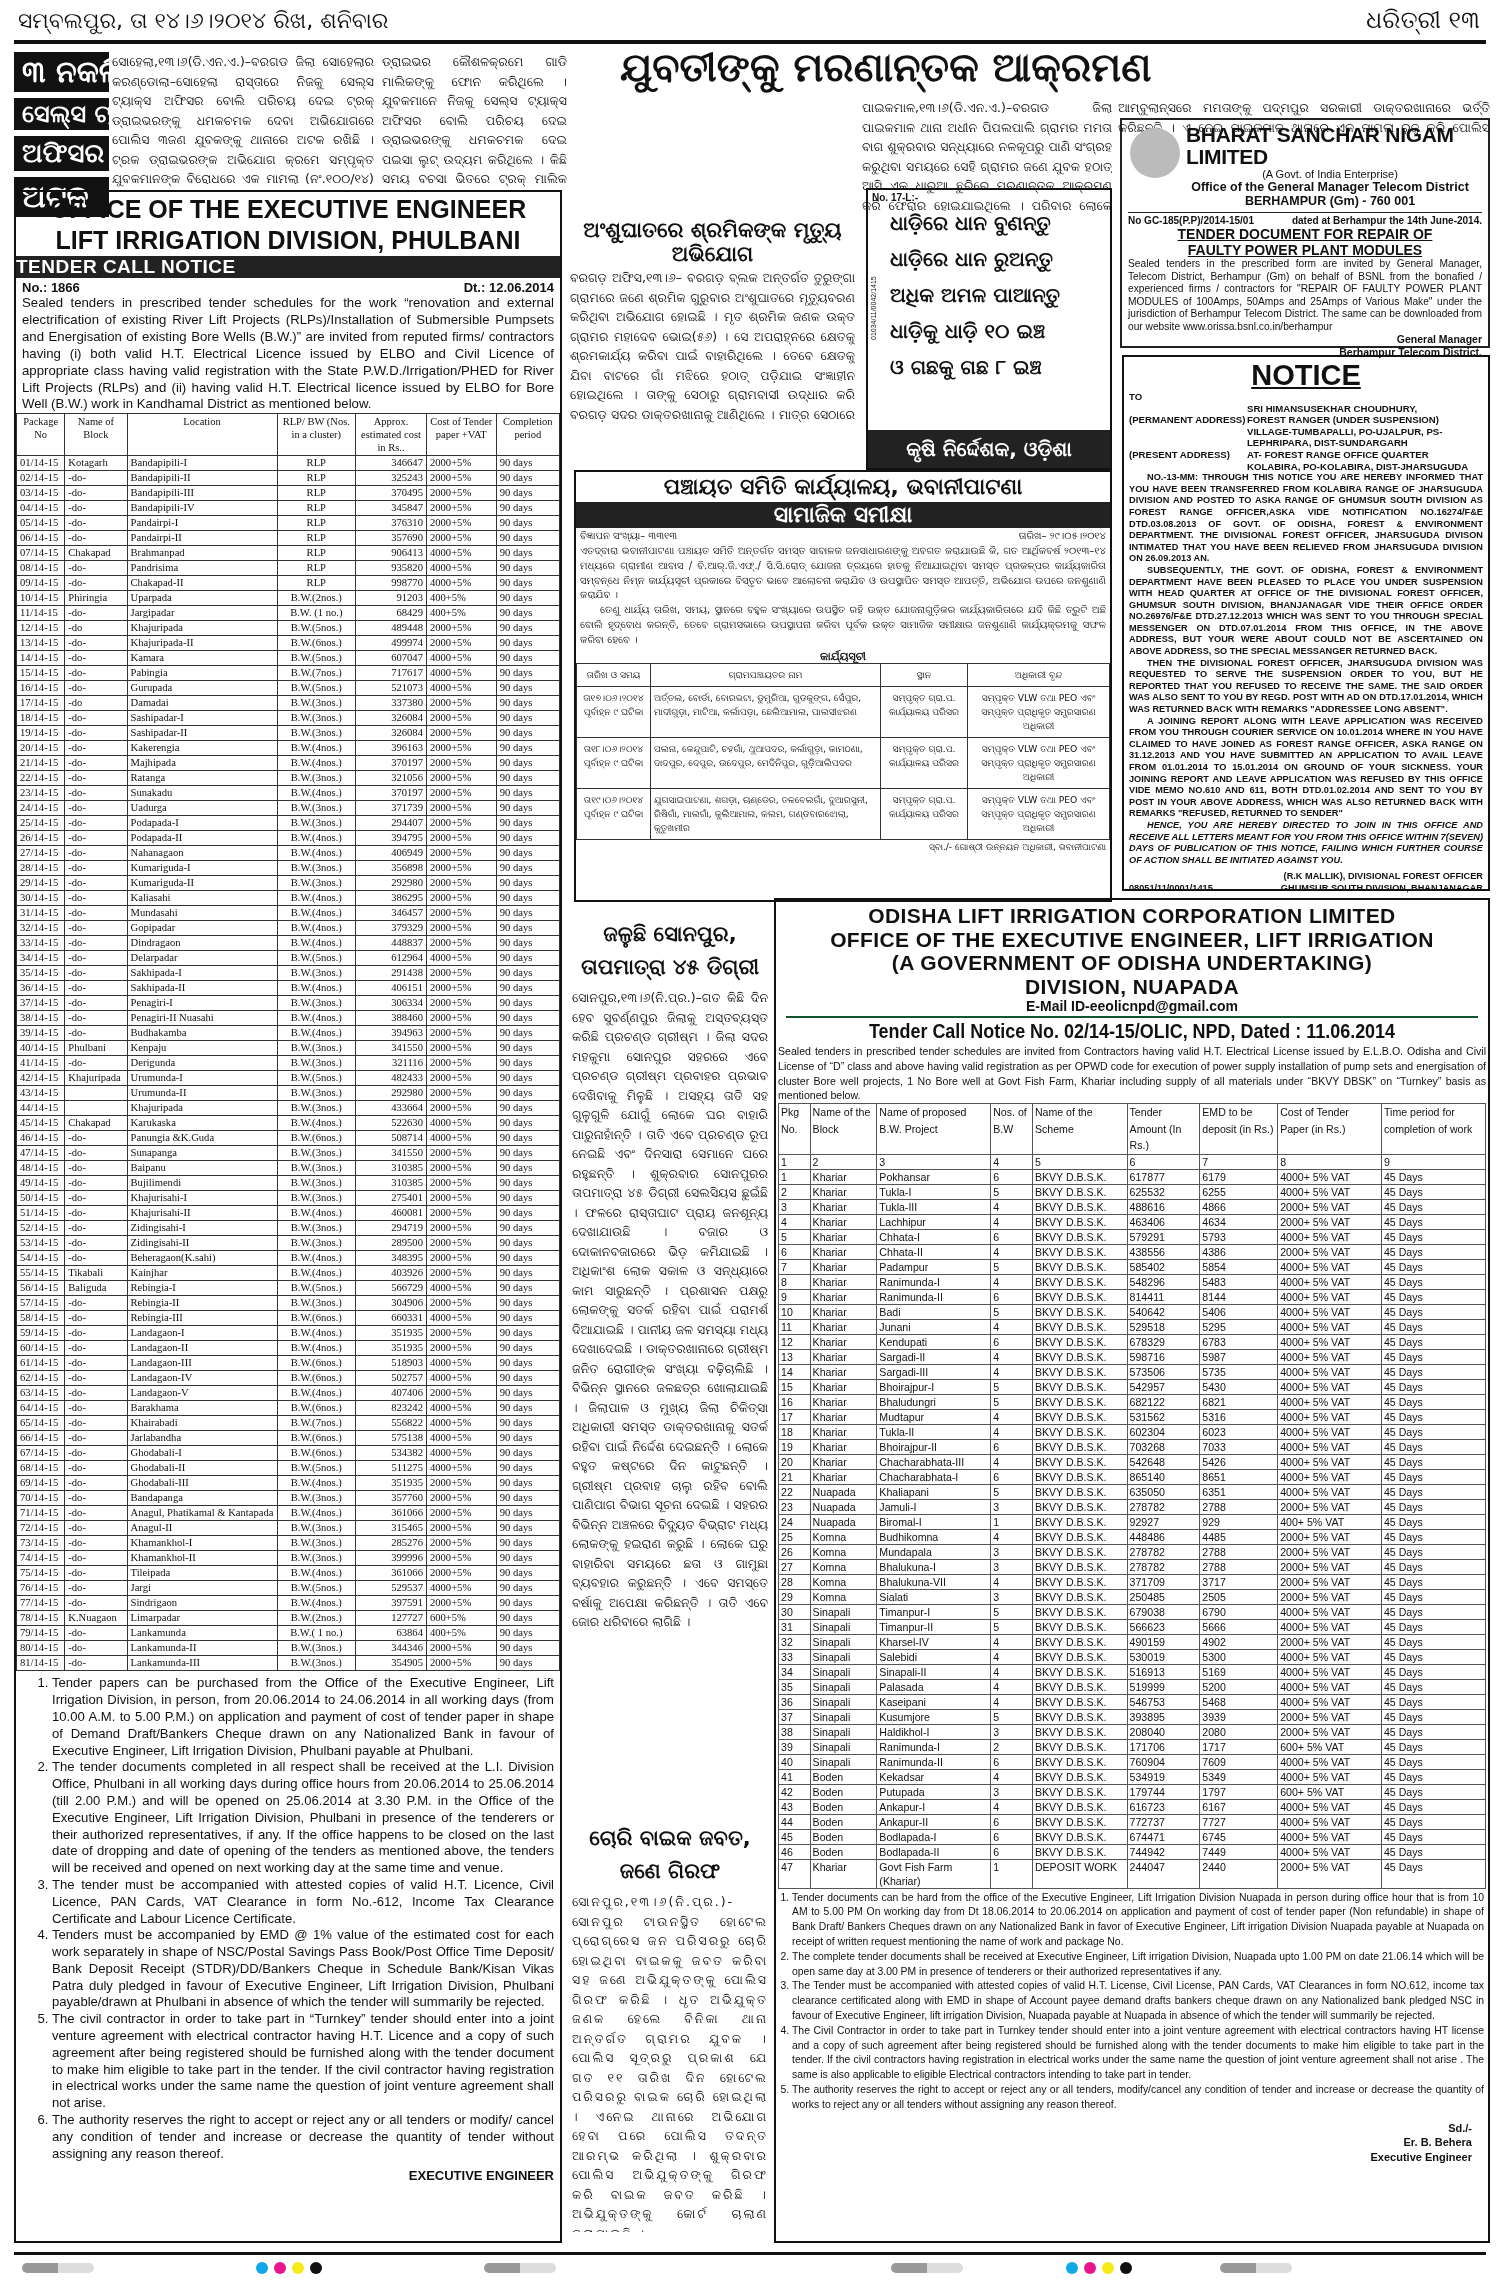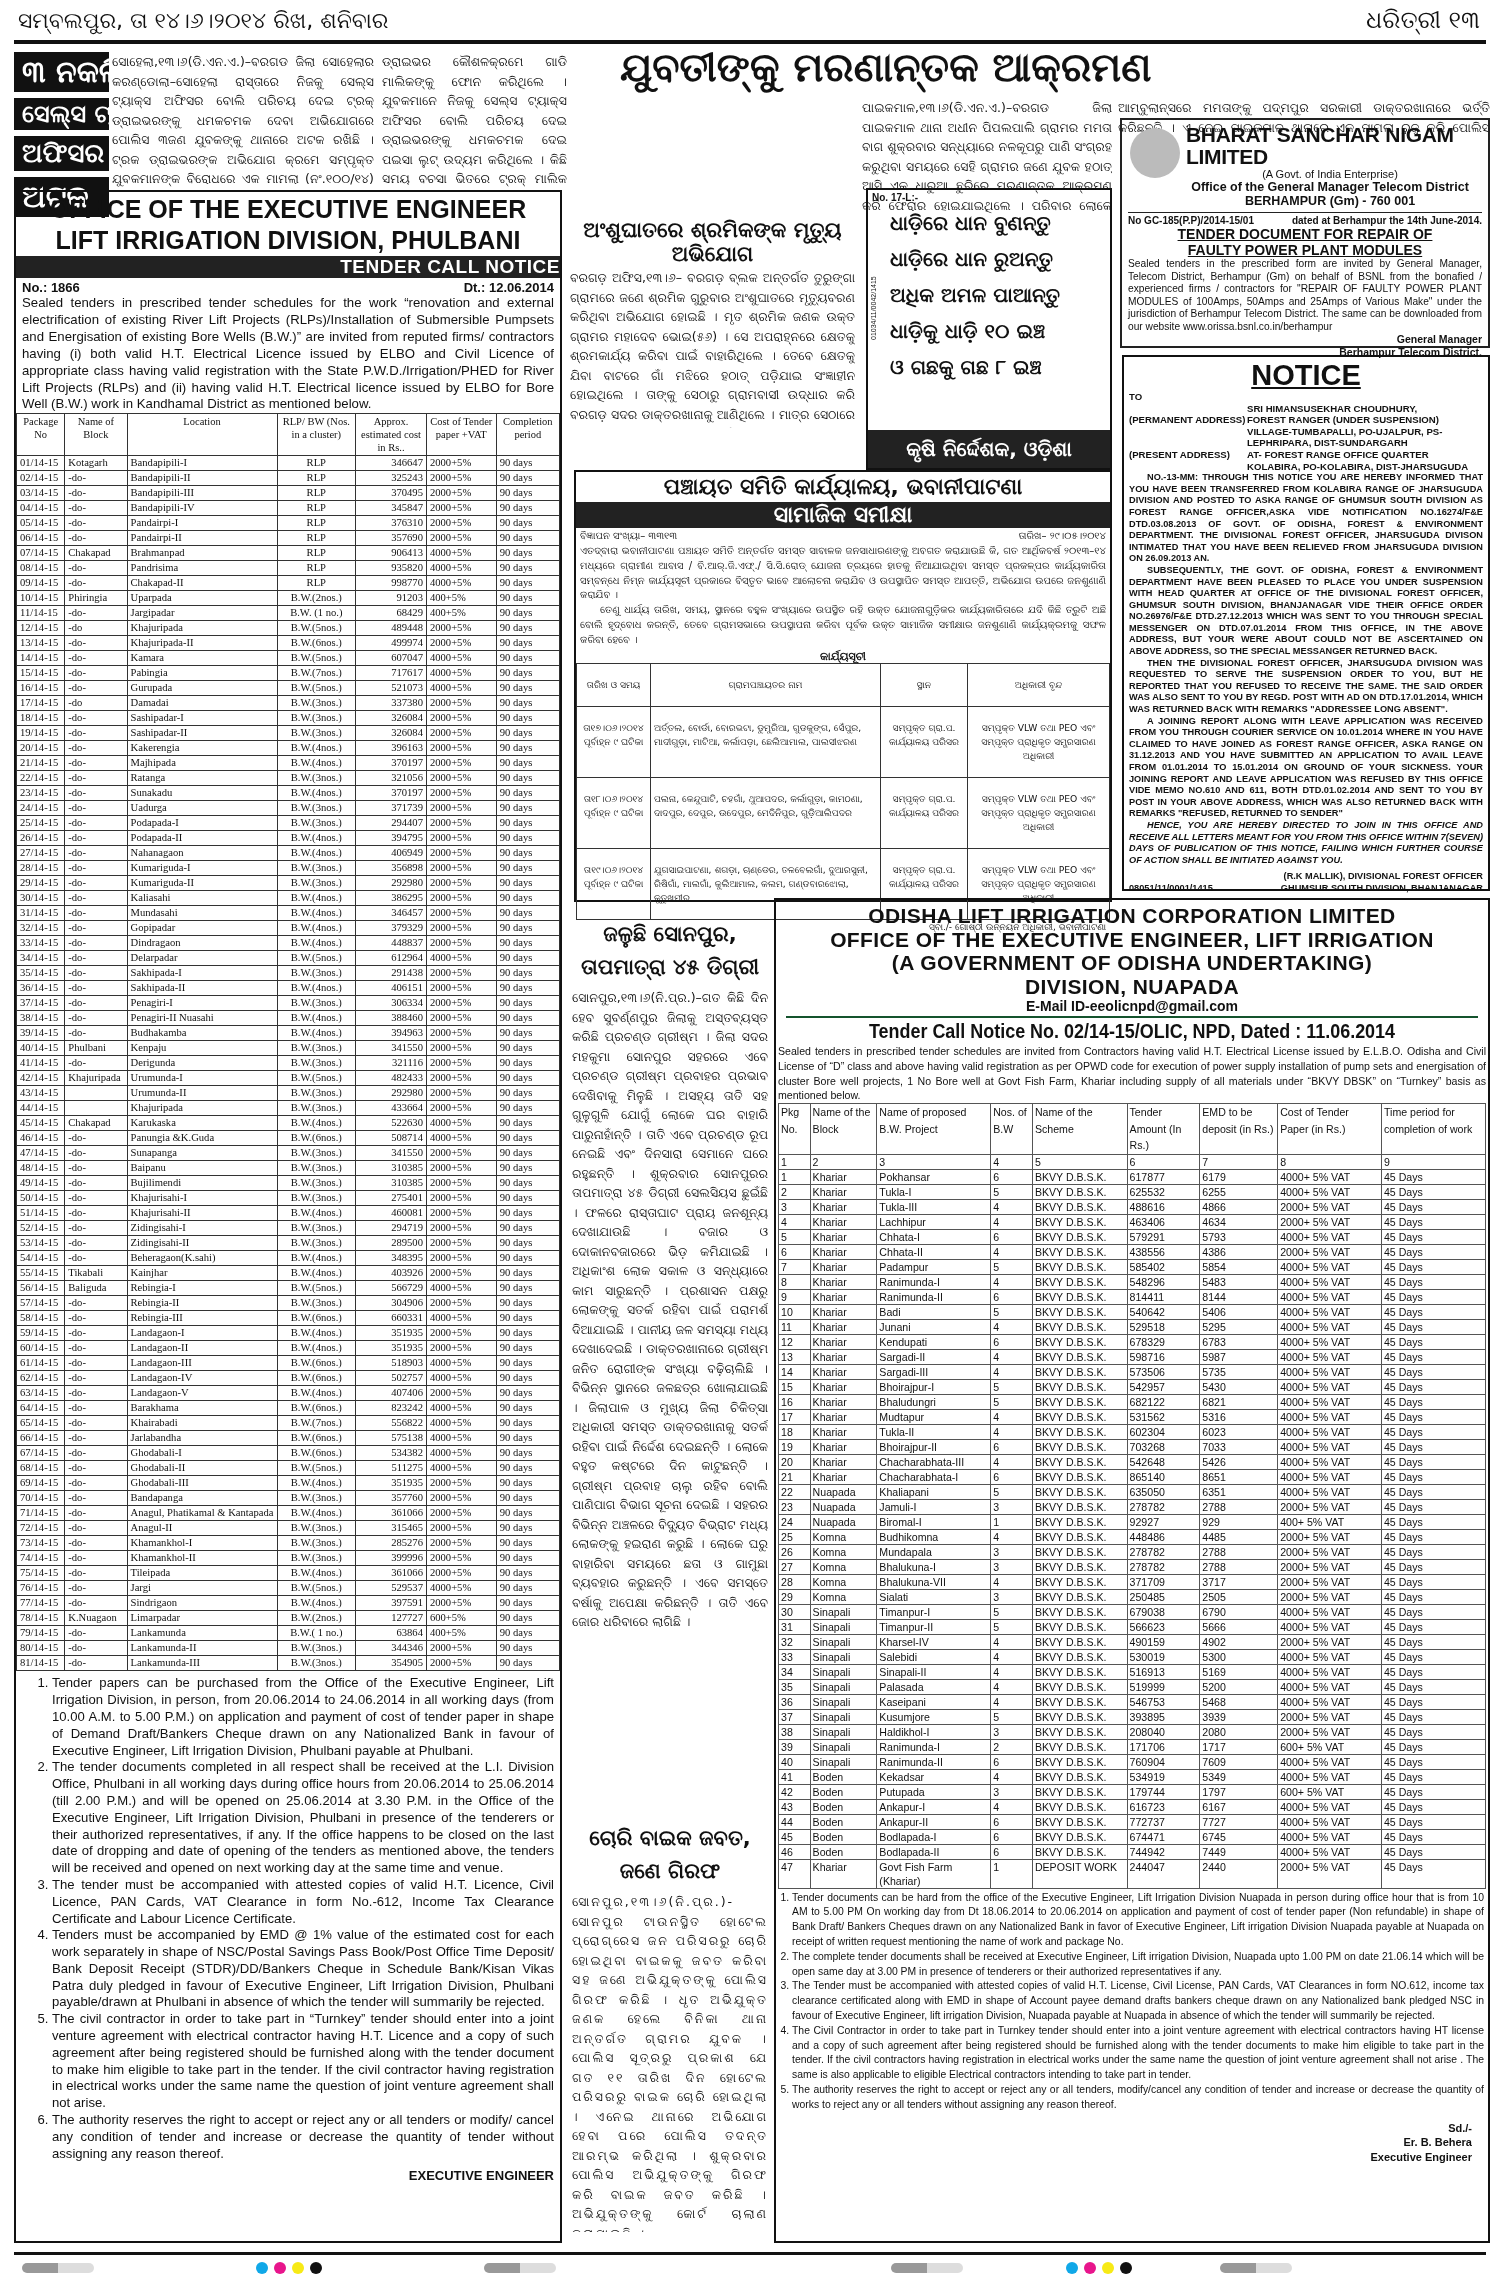--- a/index.html
+++ b/index.html
@@ -20,21 +20,21 @@
 .bsnl .name{font-family:"Liberation Sans",sans-serif;font-weight:bold;font-size:21px;letter-spacing:-.3px;margin-left:58px;line-height:22px}
 .bsnl .sub{text-align:center;font-size:11px;margin-left:50px}
 .bsnl .office{text-align:center;font-size:12.5px;font-weight:bold;margin-left:50px}
 .bsnl .logo{position:absolute;left:8px;top:8px;width:50px;height:50px;border-radius:50%;background:#bbb}
 .bsnl .row{display:flex;justify-content:space-between;font-size:10px;font-weight:bold;border-top:1px solid #222;margin-top:4px;padding-top:2px}
 .bsnl .title{text-align:center;font-size:14px;font-weight:bold;text-decoration:underline;line-height:16px}
 .bsnl p{font-size:10.2px;line-height:12.5px;text-align:justify}
 .bsnl .sign{text-align:right;font-size:10.5px;font-weight:bold;line-height:13px}
 .phul{left:14px;top:190px;width:548px;height:2053px;border:2px solid #111}
 .phul .t1{text-align:center;font-size:25px;font-weight:bold;line-height:27px;margin-top:4px}
-.phul .bar{background:#222;color:#fff;text-align:right;font-size:19px;font-weight:bold;letter-spacing:.5px;line-height:22px;margin-top:2px}
+.phul .bar{background:#222;color:#fff;text-align:left;font-size:19px;font-weight:bold;letter-spacing:.5px;line-height:22px;margin-top:2px}
 .phul .nodt{display:flex;justify-content:space-between;font-size:13px;font-weight:bold;padding:2px 6px 0}
 .phul .intro{font-size:13.2px;line-height:16.9px;text-align:justify;padding:0 6px}
 table.pt{border-collapse:collapse;width:100%;font-family:"Liberation Serif",serif;font-size:10.6px}
 table.pt th{font-weight:normal;border:1px solid #333;vertical-align:top;font-size:10.5px;line-height:13px;padding:1px 2px;text-align:center}
 table.pt td{border:1px solid #333;padding:0 3px;line-height:14px;height:15px;white-space:nowrap}
 table.pt td.num{text-align:right}
 table.pt td.c{text-align:center}
 .phul ol{font-size:13.1px;line-height:16.8px;text-align:justify;padding:4px 6px 0 36px}
 .phul .sigph{text-align:right;font-size:13px;font-weight:bold;padding:6px 6px 0}
 .odiahead{font-family:"DejaVu Sans",sans-serif;font-weight:bold;font-size:24px;text-align:center}
@@ -45,21 +45,21 @@
 .agri .ln{font-family:"DejaVu Sans",sans-serif;font-size:20px;font-weight:bold;padding-left:22px;line-height:36px;white-space:nowrap}
 .agri .foot{position:absolute;bottom:0;left:0;right:0;background:#222;color:#fff;text-align:center;font-family:"DejaVu Sans",sans-serif;font-size:20px;font-weight:bold;line-height:38px}
 .agri .code{position:absolute;left:2px;top:150px;transform:rotate(-90deg);transform-origin:left top;font-size:7px;white-space:nowrap}
 .pan{left:574px;top:470px;width:538px;height:432px;border:2px solid #111}
 .pan .h1{font-family:"DejaVu Sans",sans-serif;font-size:22px;font-weight:bold;text-align:center;line-height:30px}
 .pan .h2{background:#222;color:#fff;font-family:"DejaVu Sans",sans-serif;font-size:22px;font-weight:bold;text-align:center;line-height:26px}
 .pan .meta{display:flex;justify-content:space-between;font-family:"DejaVu Sans",sans-serif;font-size:10px;padding:2px 4px}
 .pan p{font-family:"DejaVu Sans",sans-serif;font-size:10px;line-height:14.8px;text-align:justify;padding:0 4px}
 .pan .sched{font-family:"DejaVu Sans",sans-serif;font-size:11px;font-weight:bold;text-align:center;margin-top:2px}
 table.ot{border-collapse:collapse;width:100%;font-family:"DejaVu Sans",sans-serif;font-size:9.2px}
-table.ot th,table.ot td{border:1px solid #333;padding:14px 3px;line-height:14px;vertical-align:top}
+table.ot th,table.ot td{border:1px solid #333;padding:4px 3px;line-height:14px;vertical-align:top}
 table.ot th{font-weight:normal;text-align:center}
 .pan .sig{text-align:right;font-family:"DejaVu Sans",sans-serif;font-size:9px;padding:2px 4px}
 .sonh{left:572px;top:918px;width:196px;font-size:21px;line-height:33px}
 .son{left:572px;top:988px;width:196px;height:832px;overflow:hidden}
 .chorh{left:572px;top:1822px;width:196px;font-size:21px;line-height:33px}
 .chor{left:572px;top:1892px;width:196px;height:340px;overflow:hidden;letter-spacing:2px}
 .notice{left:1122px;top:355px;width:368px;height:536px;border:2px solid #111;padding:2px 5px}
 .notice .t{text-align:center;font-size:29px;font-weight:bold;text-decoration:underline;line-height:32px}
 .notice .body{font-size:9.2px;font-weight:bold;line-height:11.6px;text-align:justify}
 .notice .addr{display:grid;grid-template-columns:118px 1fr;font-size:9.6px;font-weight:bold;line-height:11.6px}

